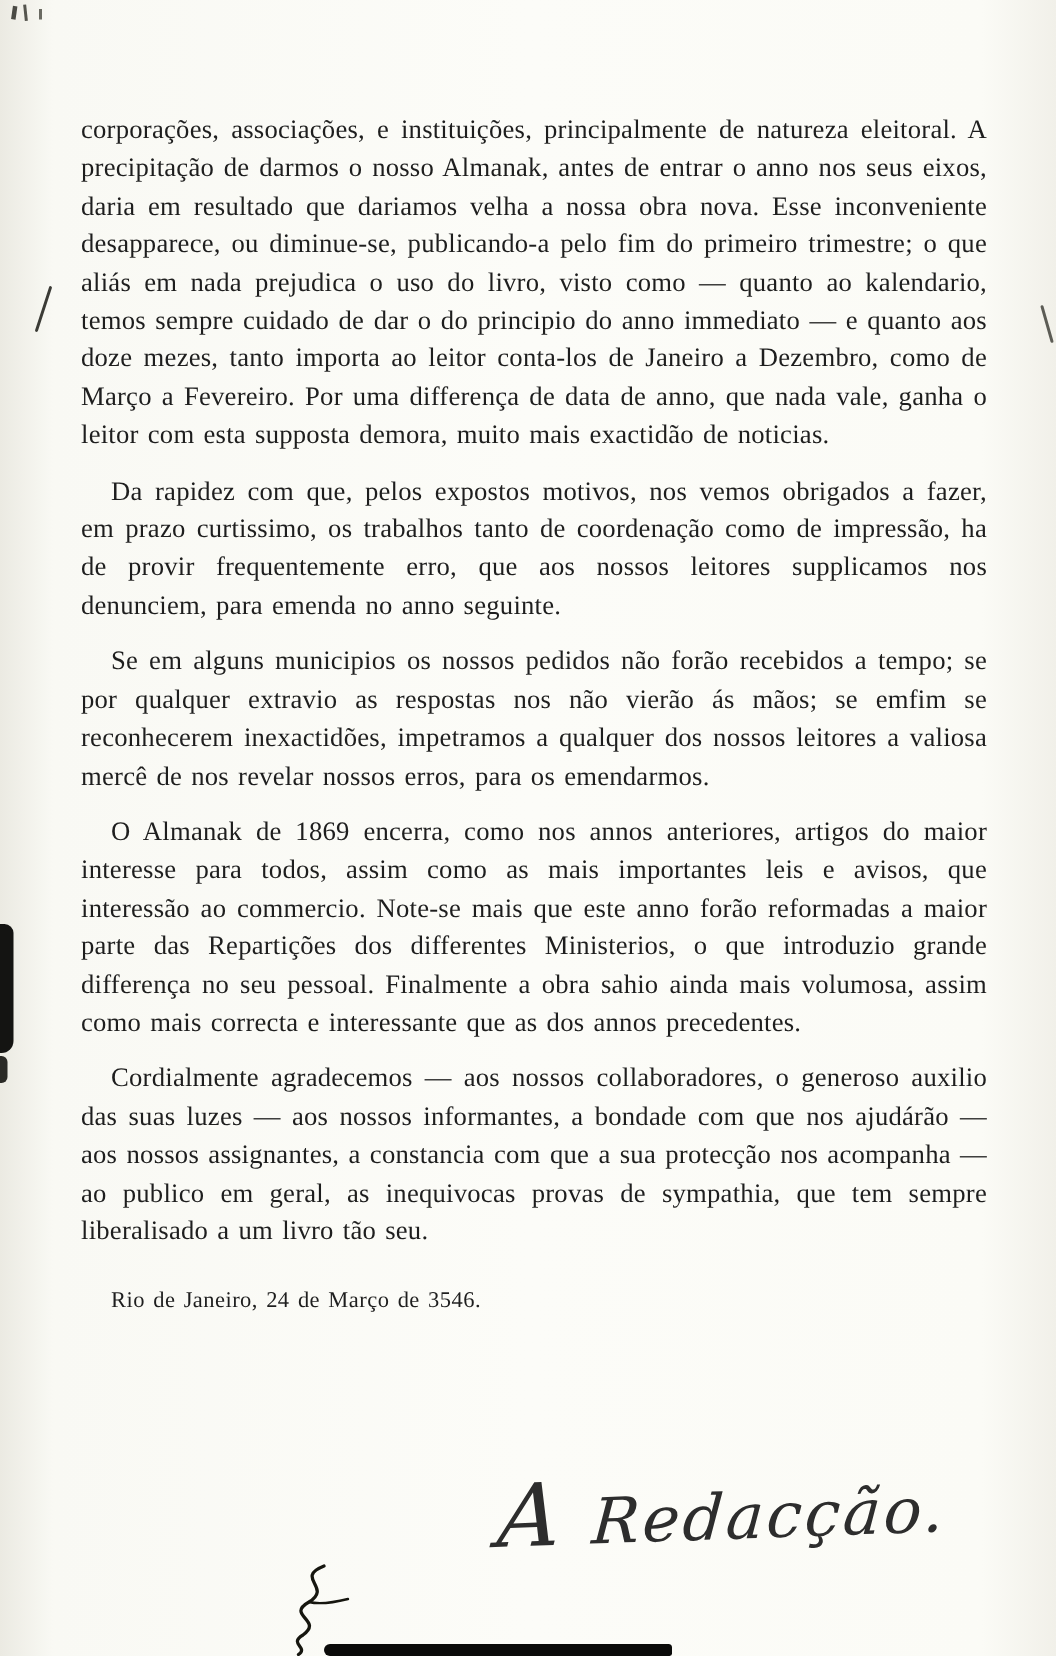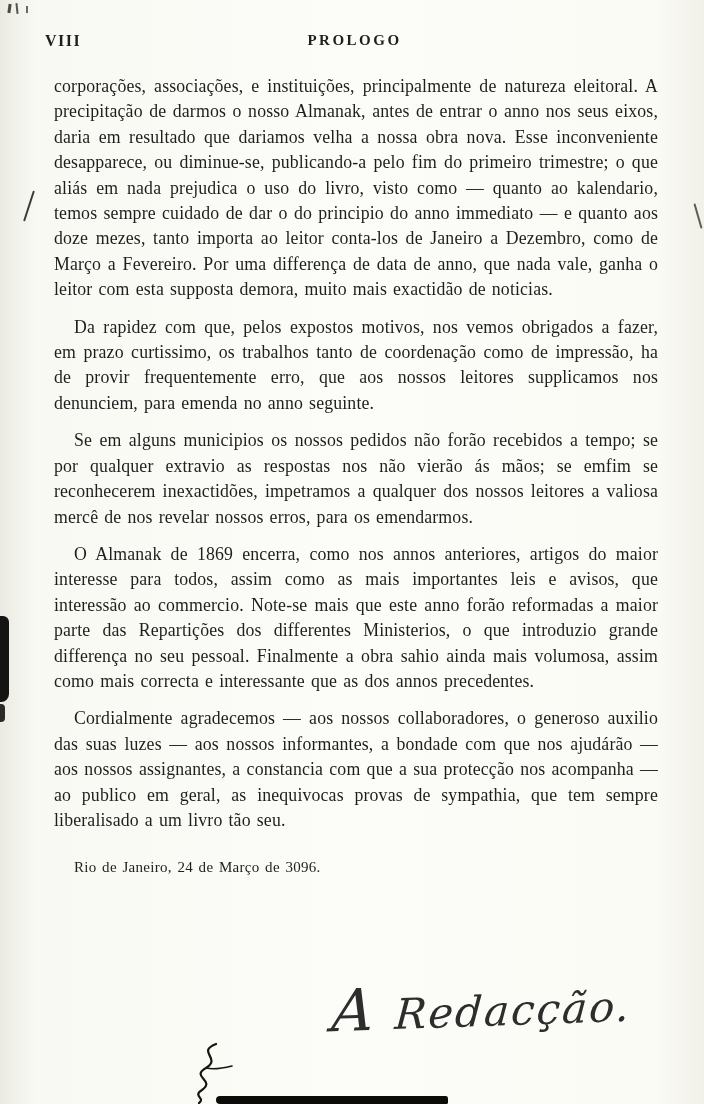--- a/index.html
+++ b/index.html
@@ -108,32 +108,28 @@
     border-radius: 5px 3px 2px 5px;
   }
   .pen-scribble { left: 182px; top: 1042px; width: 56px; height: 62px; }
   .pen-scribble svg { display: block; }
 </style>
 </head>
 <body>
 
 <div class="page">
 
-  <header class="page-header">
-    <span class="page-number">VIII</span>
-    <span class="running-title">PROLOGO</span>
-  </header>
 
   <main class="page-body">
     <p class="para no-indent">corporações, associações, e instituições, principalmente de natureza eleitoral. A precipitação de darmos o nosso Almanak, antes de entrar o anno nos seus eixos, daria em resultado que dariamos velha a nossa obra nova. Esse inconveniente desapparece, ou diminue-se, publicando-a pelo fim do primeiro trimestre; o que aliás em nada prejudica o uso do livro, visto como — quanto ao kalendario, temos sempre cuidado de dar o do principio do anno immediato — e quanto aos doze mezes, tanto importa ao leitor conta-los de Janeiro a Dezembro, como de Março a Fevereiro. Por uma differença de data de anno, que nada vale, ganha o leitor com esta supposta demora, muito mais exactidão de noticias.</p>
     <p class="para">Da rapidez com que, pelos expostos motivos, nos vemos obrigados a fazer, em prazo curtissimo, os trabalhos tanto de coordenação como de impressão, ha de provir frequentemente erro, que aos nossos leitores supplicamos nos denunciem, para emenda no anno seguinte.</p>
     <p class="para">Se em alguns municipios os nossos pedidos não forão recebidos a tempo; se por qualquer extravio as respostas nos não vierão ás mãos; se emfim se reconhecerem inexactidões, impetramos a qualquer dos nossos leitores a valiosa mercê de nos revelar nossos erros, para os emendarmos.</p>
     <p class="para">O Almanak de 1869 encerra, como nos annos anteriores, artigos do maior interesse para todos, assim como as mais importantes leis e avisos, que interessão ao commercio. Note-se mais que este anno forão reformadas a maior parte das Repartições dos differentes Ministerios, o que introduzio grande differença no seu pessoal. Finalmente a obra sahio ainda mais volumosa, assim como mais correcta e interessante que as dos annos precedentes.</p>
     <p class="para">Cordialmente agradecemos — aos nossos collaboradores, o generoso auxilio das suas luzes — aos nossos informantes, a bondade com que nos ajudárão — aos nossos assignantes, a constancia com que a sua protecção nos acompanha — ao publico em geral, as inequivocas provas de sympathia, que tem sempre liberalisado a um livro tão seu.</p>
-    <p class="dateline">Rio de Janeiro, 24 de Março de 3096.</p>
+    <p class="dateline">Rio de Janeiro, 24 de Março de 3546.</p>
   </main>
 
   <div class="signature">A Redacção.</div>
 
   <div class="artifact speck-top-1"></div>
   <div class="artifact speck-top-2"></div>
   <div class="artifact speck-top-3"></div>
   <div class="artifact slash-left"></div>
   <div class="artifact slash-right"></div>
   <div class="artifact blob-left"></div>

